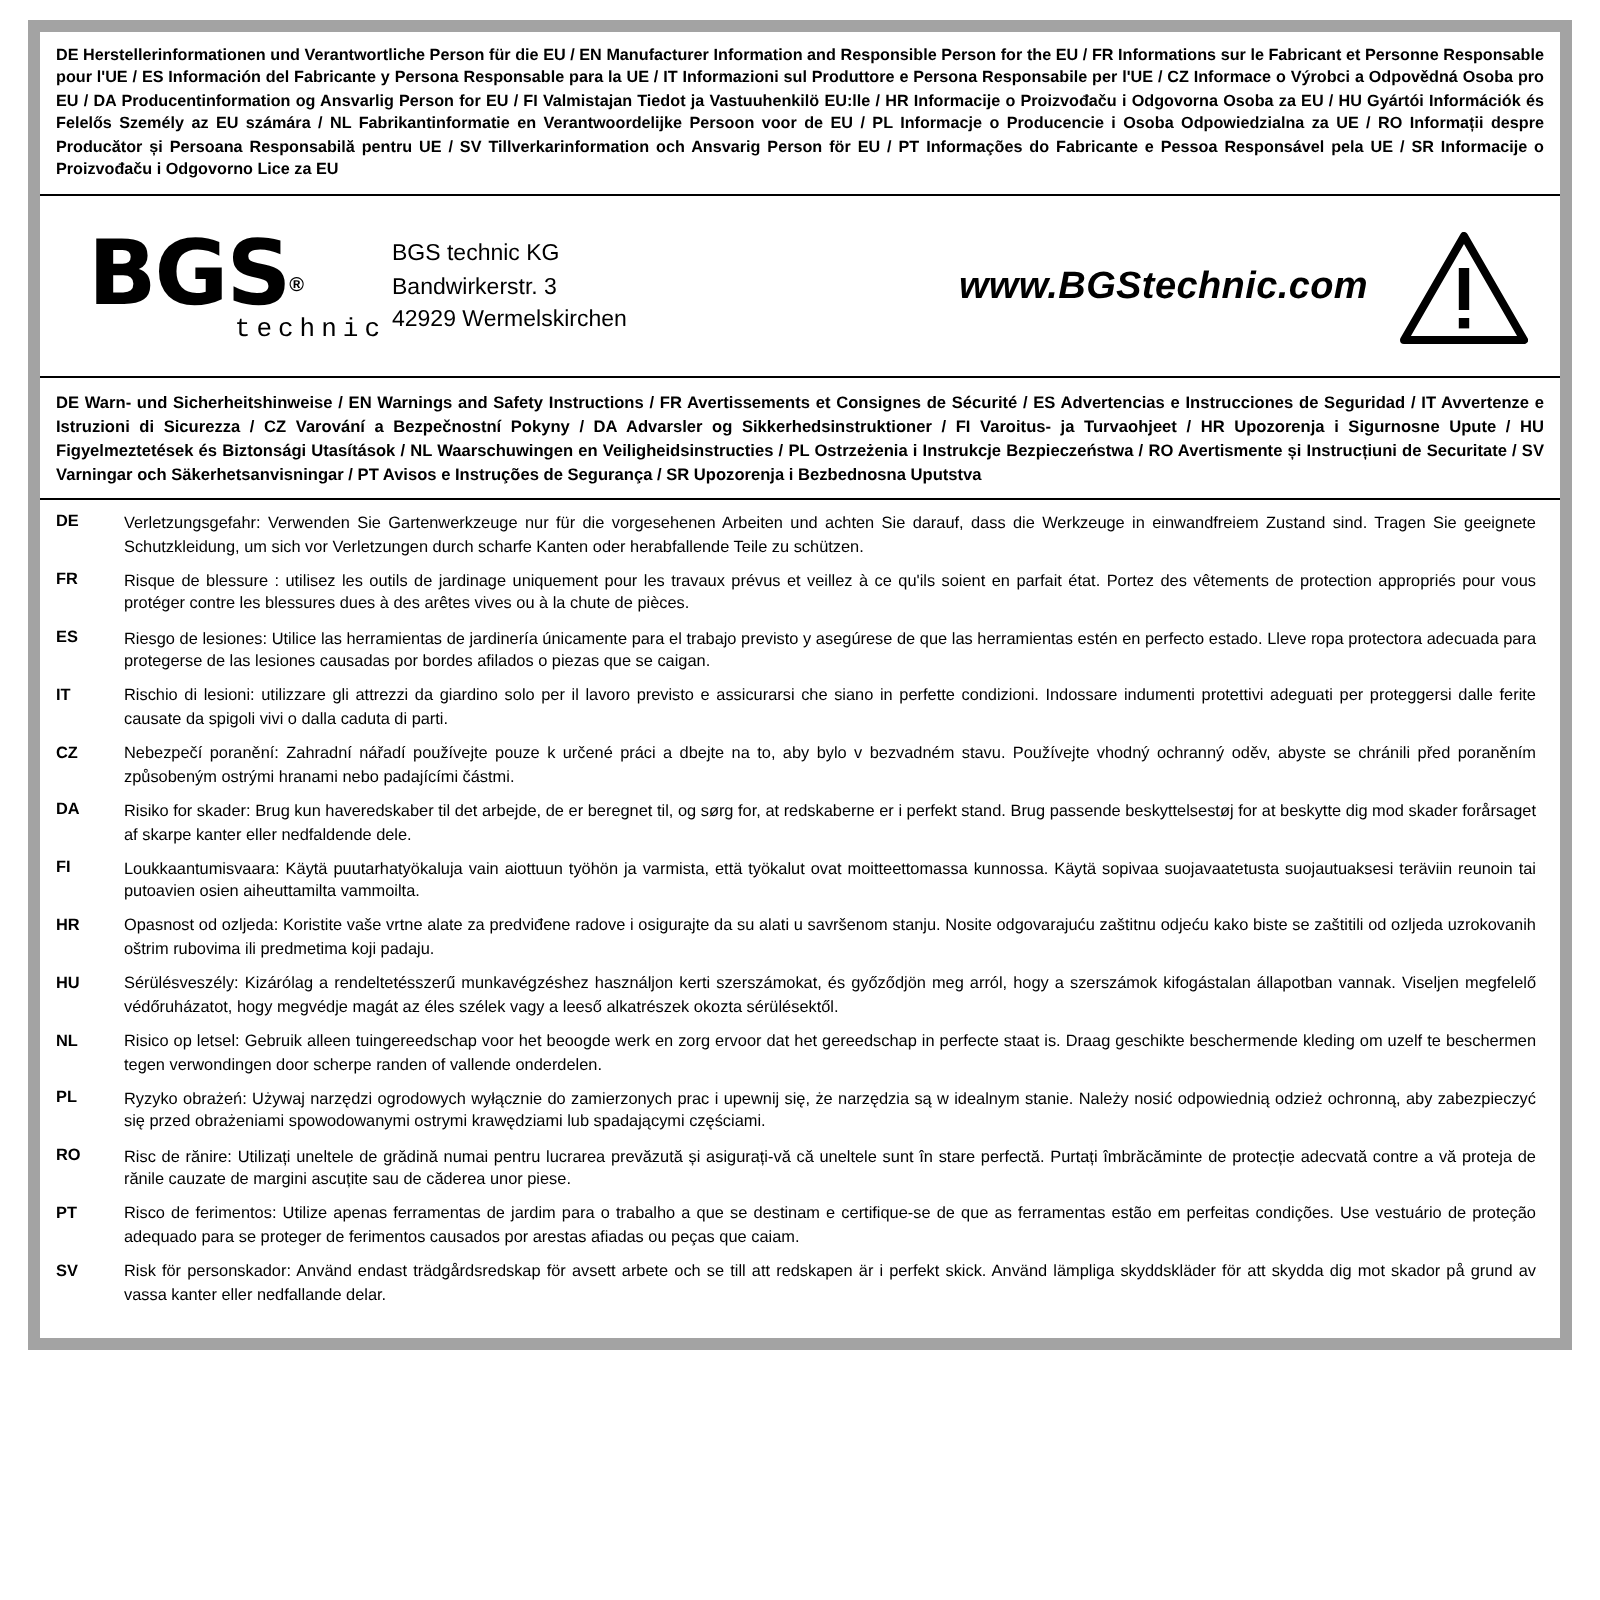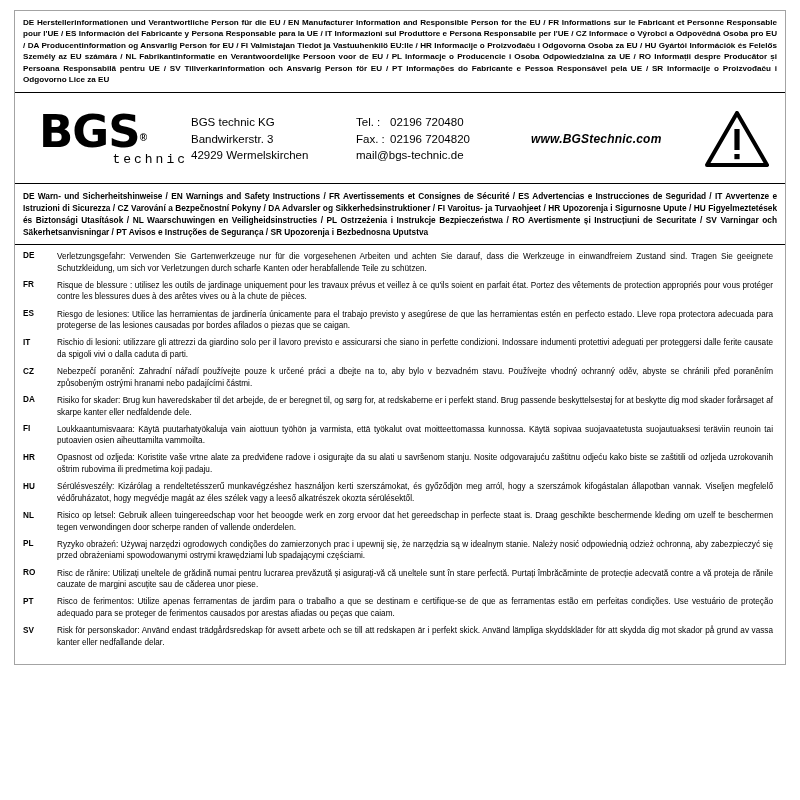--- a/index.html
+++ b/index.html
@@ -15,21 +15,21 @@
     -webkit-font-smoothing: antialiased;
   }
   .page {
     position: relative;
     width: 800px;
     height: 800px;
     box-sizing: border-box;
     padding: 10px 14px;
   }
   .frame {
-    border: 1px solid #a3a3a3;
+    border: 6px solid #a3a3a3;
     width: 772px;
     box-sizing: border-box;
     margin: 0 auto;
   }
   .band {
     padding: 6px 8px 6px 8px;
     font-size: 8.1px;
     line-height: 1.42;
     text-align: justify;
     font-weight: bold;
@@ -82,22 +82,22 @@
     flex: 0 0 175px;
     font-size: 11.5px;
     line-height: 1.45;
   }
   .contact .lbl {
     display: inline-block;
     width: 34px;
   }
   .web {
     flex: 1 1 auto;
-    text-align: left;
-    font-size: 12px;
+    text-align: right;
+    font-size: 19px;
     font-weight: bold;
     font-style: italic;
     letter-spacing: 0.2px;
   }
   .warnsign {
     flex: 0 0 80px;
     display: flex;
     justify-content: flex-end;
     padding-right: 10px;
   }
@@ -156,29 +156,20 @@
         </div>
         <div class="logo-technic">technic</div>
       </div>
 
       <div class="addr">
         <div>BGS technic KG</div>
         <div>Bandwirkerstr. 3</div>
         <div>42929 Wermelskirchen</div>
       </div>
 
-      <div class="contact">
-        <div>
-          <span class="lbl">Tel. :</span><span>02196 720480</span>
-        </div>
-        <div>
-          <span class="lbl">Fax. :</span><span>02196 7204820</span>
-        </div>
-        <div>mail@bgs-technic.de</div>
-      </div>
 
       <div class="web">www.BGStechnic.com</div>
 
       <div class="warnsign">
         <div class="tri">
           <svg viewBox="0 0 64 56" width="64" height="56" aria-hidden="true">
             <polygon points="32,2 62,54 2,54" fill="#ffffff" stroke="#000000" stroke-width="4" stroke-linejoin="round"></polygon>
             <rect x="29.4" y="18" width="5.2" height="21" fill="#000000"></rect>
             <rect x="29.4" y="43" width="5.2" height="5.2" fill="#000000"></rect>
           </svg>
@@ -229,21 +220,21 @@
       <div class="row">
         <div class="code">HU</div>
         <div class="txt">Sérülésveszély: Kizárólag a rendeltetésszerű munkavégzéshez használjon kerti szerszámokat, és győződjön meg arról, hogy a szerszámok kifogástalan állapotban vannak. Viseljen megfelelő védőruházatot, hogy megvédje magát az éles szélek vagy a leeső alkatrészek okozta sérülésektől.</div>
       </div>
       <div class="row">
         <div class="code">NL</div>
         <div class="txt">Risico op letsel: Gebruik alleen tuingereedschap voor het beoogde werk en zorg ervoor dat het gereedschap in perfecte staat is. Draag geschikte beschermende kleding om uzelf te beschermen tegen verwondingen door scherpe randen of vallende onderdelen.</div>
       </div>
       <div class="row">
         <div class="code">PL</div>
-        <div class="txt">Ryzyko obrażeń: Używaj narzędzi ogrodowych condições do zamierzonych prac i upewnij się, że narzędzia są w idealnym stanie. Należy nosić odpowiednią odzież ochronną, aby zabezpieczyć się przed obrażeniami spowodowanymi ostrymi krawędziami lub spadającymi częściami.</div>
+        <div class="txt">Ryzyko obrażeń: Używaj narzędzi ogrodowych wyłącznie do zamierzonych prac i upewnij się, że narzędzia są w idealnym stanie. Należy nosić odpowiednią odzież ochronną, aby zabezpieczyć się przed obrażeniami spowodowanymi ostrymi krawędziami lub spadającymi częściami.</div>
       </div>
       <div class="row">
         <div class="code">RO</div>
         <div class="txt">Risc de rănire: Utilizați uneltele de grădină numai pentru lucrarea prevăzută și asigurați-vă că uneltele sunt în stare perfectă. Purtați îmbrăcăminte de protecție adecvată contre a vă proteja de rănile cauzate de margini ascuțite sau de căderea unor piese.</div>
       </div>
       <div class="row">
         <div class="code">PT</div>
         <div class="txt">Risco de ferimentos: Utilize apenas ferramentas de jardim para o trabalho a que se destinam e certifique-se de que as ferramentas estão em perfeitas condições. Use vestuário de proteção adequado para se proteger de ferimentos causados por arestas afiadas ou peças que caiam.</div>
       </div>
       <div class="row">

